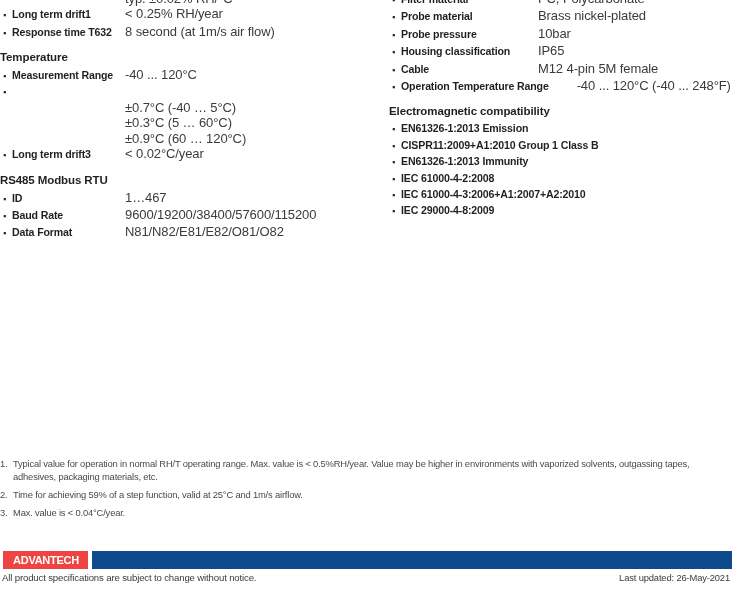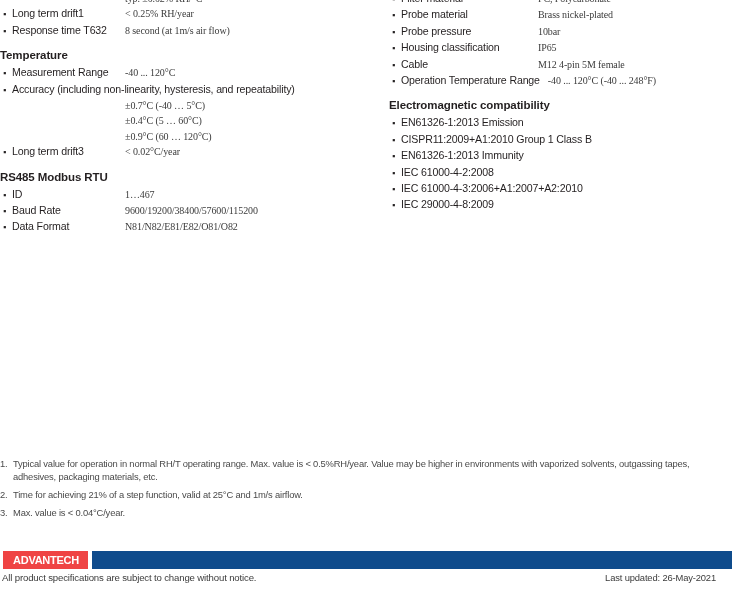--- a/index.html
+++ b/index.html
@@ -60,45 +60,44 @@
     line-height: 15.4px;
     color: #231f20;
     text-align: left;
     padding-left: 3px;
     box-sizing: border-box;
   }
   .bullet::before { content: "\25AA"; }
 
   .label {
     font-size: 10.6px;
-    font-weight: normal;
+    font-weight: bold;
     letter-spacing: -0.15px;
     white-space: nowrap;
     color: #231f20;
   }
   .value {
-    font-size: 10px;
+    font-size: 13px;
     font-weight: normal;
     color: #3b3b3b;
     letter-spacing: -0.1px;
     white-space: nowrap;
-    font-family: Liberation Serif, serif;
   }
 
   
   .col-left .label  { width: 113px; flex: 0 0 113px; }
   .col-left .value  { flex: 1 1 auto; }
 
   
   .col-right .label { width: 129px; flex: 0 0 129px; }
   .col-right .value { flex: 1 1 auto; padding-left: 8px; }
 
   
   .row.inline .label { width: auto; flex: 0 0 auto; }
-  .row.inline .value { margin-left: 0; }
+  .row.inline .value { margin-left: 20px; }
 
   
   .row.cont .spacer-left  { width: 125px; flex: 0 0 125px; }
 
   
   .row.wide .label { width: auto; flex: 0 0 auto; white-space: nowrap; }
 
   
   .footnotes {
     position: absolute;
@@ -170,21 +169,21 @@
   .footer-note {
     position: absolute;
     left: 2px;
     top: 0;
     font-size: 9.6px;
     color: #3b3b3b;
     letter-spacing: -0.15px;
   }
   .footer-updated {
     position: absolute;
-    right: 34px;
+    right: 20px;
     top: 0;
     font-size: 9.4px;
     color: #3b3b3b;
     letter-spacing: -0.15px;
   }
 </style>
 </head>
 <body>
 
 <div class="spec-area">
@@ -215,30 +214,29 @@
         <div class="section-title">Temperature</div>
 
         <div class="row">
           <span class="bullet"></span>
           <span class="label">Measurement Range</span>
           <span class="value">-40 ... 120°C</span>
         </div>
 
         <div class="row wide">
           <span class="bullet"></span>
-          <span class="label">Accuracy (including non-linearity, hysteresis, and repeatability)</span>
         </div>
 
         <div class="row cont">
           <div class="spacer-left"></div>
           <span class="value">±0.7°C (-40 … 5°C)</span>
         </div>
         <div class="row cont">
           <div class="spacer-left"></div>
-          <span class="value">±0.4°C (5 … 60°C)</span>
+          <span class="value">±0.3°C (5 … 60°C)</span>
         </div>
         <div class="row cont">
           <div class="spacer-left"></div>
           <span class="value">±0.9°C (60 … 120°C)</span>
         </div>
 
         <div class="row">
           <span class="bullet"></span>
           <span class="label">Long term drift3</span>
           <span class="value">&lt; 0.02°C/year</span>
@@ -339,21 +337,21 @@
   </div>
 </div>
 
 <div class="footnotes">
   <div class="footnote">
     <span class="fn-num">1.</span>
     <span class="fn-text">Typical value for operation in normal RH/T operating range. Max. value is &lt; 0.5%RH/year. Value may be higher in environments with vaporized solvents, outgassing tapes, adhesives, packaging materials, etc.</span>
   </div>
   <div class="footnote">
     <span class="fn-num">2.</span>
-    <span class="fn-text">Time for achieving 21% of a step function, valid at 25°C and 1m/s airflow.</span>
+    <span class="fn-text">Time for achieving 59% of a step function, valid at 25°C and 1m/s airflow.</span>
   </div>
   <div class="footnote">
     <span class="fn-num">3.</span>
     <span class="fn-text">Max. value is &lt; 0.04°C/year.</span>
   </div>
 </div>
 
 <div class="footer">
   <div class="footer-bar-wrap">
     <div class="logo-block">

